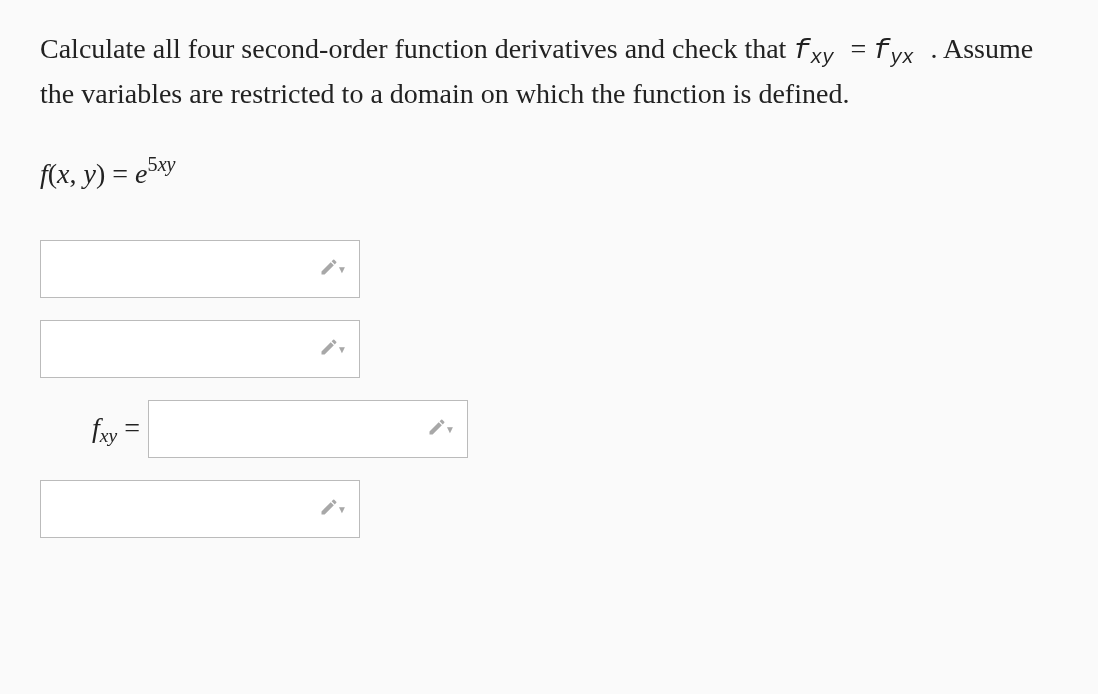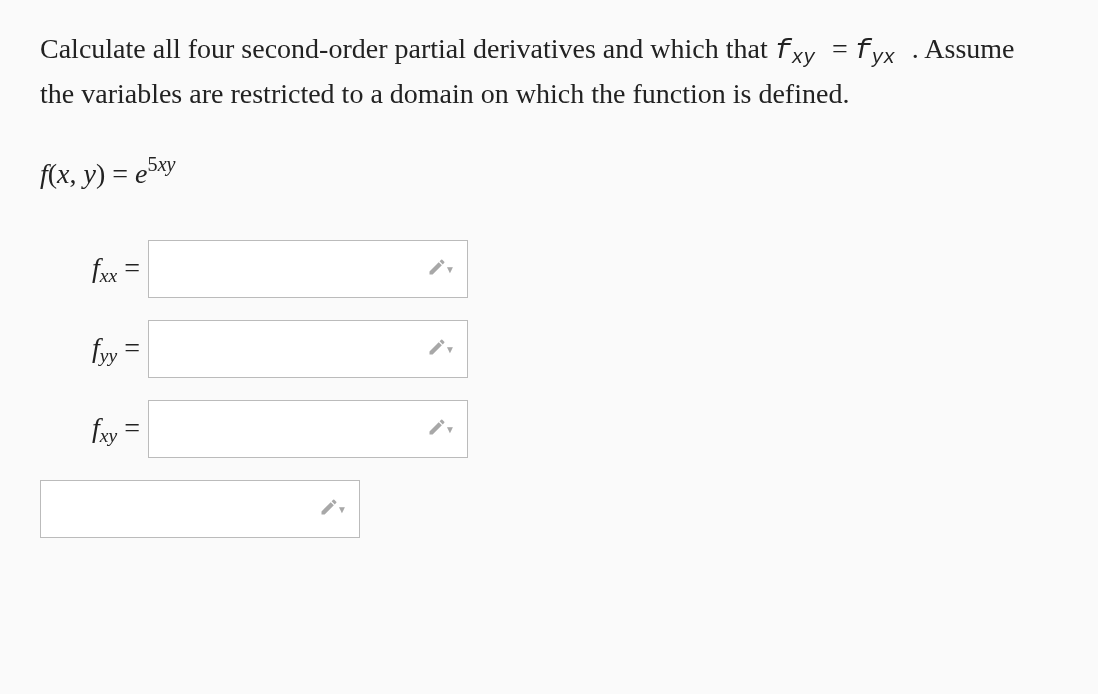--- a/index.html
+++ b/index.html
@@ -101,57 +101,51 @@
     .caret {
       font-size: 10px;
       margin-left: -2px;
       vertical-align: -3px;
     }
   </style>
 </head>
 <body>
 
 <div class="problem-text">
-  <span>Calculate all four second-order partial derivatives and which that </span>
+  <span>Calculate all four second-order function derivatives and check that </span>
   <span class="math-inline">
     <span>f</span><span class="sub">xy</span>
   </span>
   <span> = </span>
   <span class="math-inline">
     <span>f</span><span class="sub">yx</span>
   </span><span>. Assume the variables are restricted to a domain on which the function is defined.</span>
 </div>
 
 <div class="equation-display">
   <span class="fn">f</span><span>(</span><span class="fn">x</span><span>, </span><span class="fn">y</span><span>)</span><span> = </span><span class="fn">e</span><span class="sup"><span>5</span><span class="fn">xy</span></span>
 </div>
 
 <div class="input-rows">
 
   <div class="input-row">
-    <div class="label">
-      <span class="fvar">f</span><span class="sub fvar">xx</span><span> = </span>
-    </div>
     <div class="input-wrap">
       <input type="text" class="input-field" value="" style="">
       <div class="pencil-btn">
         <span>
           <svg viewBox="0 0 24 24" fill="currentColor">
               <path d="M3 17.25V21h3.75l11.06-11.06-3.75-3.75L3 17.25zM20.71 7.04a1 1 0 0 0 0-1.41l-2.34-2.34a1 1 0 0 0-1.41 0l-1.83 1.83 3.75 3.75 1.83-1.83z"></path>
             </svg>
         </span>
           <span class="caret">▼</span>
       </div>
     </div>
   </div>
 
   <div class="input-row">
-    <div class="label">
-      <span class="fvar">f</span><span class="sub fvar">yy</span><span> = </span>
-    </div>
     <div class="input-wrap">
       <input type="text" class="input-field" value="" style="">
       <div class="pencil-btn">
         <span>
           <svg viewBox="0 0 24 24" fill="currentColor">
               <path d="M3 17.25V21h3.75l11.06-11.06-3.75-3.75L3 17.25zM20.71 7.04a1 1 0 0 0 0-1.41l-2.34-2.34a1 1 0 0 0-1.41 0l-1.83 1.83 3.75 3.75 1.83-1.83z"></path>
             </svg>
         </span>
           <span class="caret">▼</span>
       </div>

